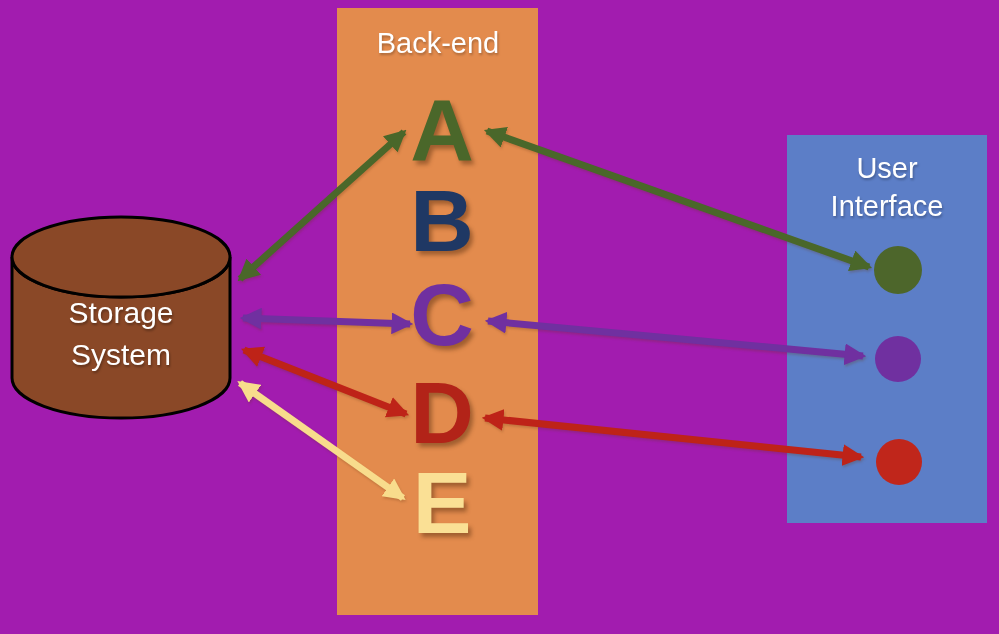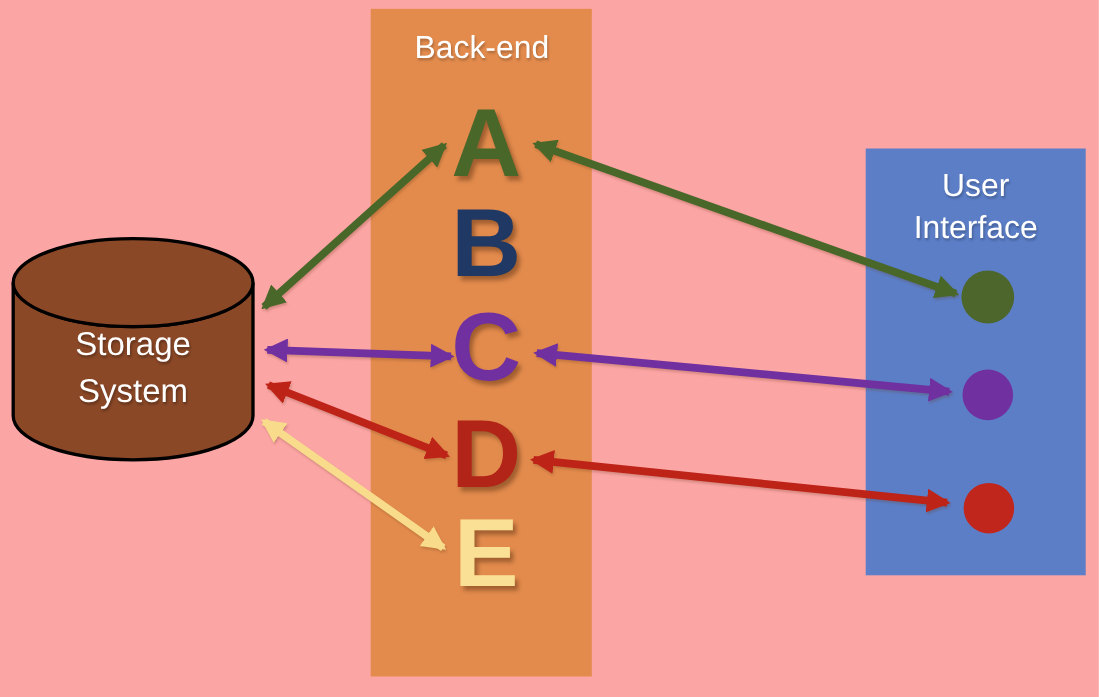--- a/index.html
+++ b/index.html
@@ -1,20 +1,20 @@
 <!DOCTYPE html>
 <html><head>
 <meta charset="utf-8">
 <style>
   html, body { margin: 0; padding: 0; background: #ffffff; }
   .canvas {
     position: relative;
     width: 999px;
     height: 634px;
-    background: #fca5a5;
+    background: #a21caf;
     font-family: "Liberation Sans", sans-serif;
     overflow: hidden;
   }
   svg { display: block; }
   .box-title {
     font-size: 29px;
     fill: #ffffff;
     text-anchor: middle;
     font-weight: 400;
     filter: drop-shadow(1px 2px 1px rgba(0,0,0,0.25));

